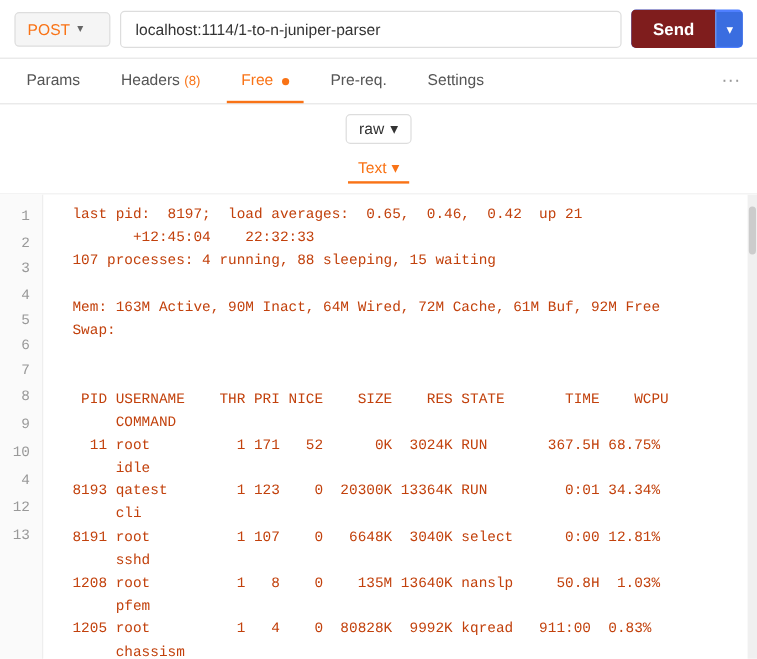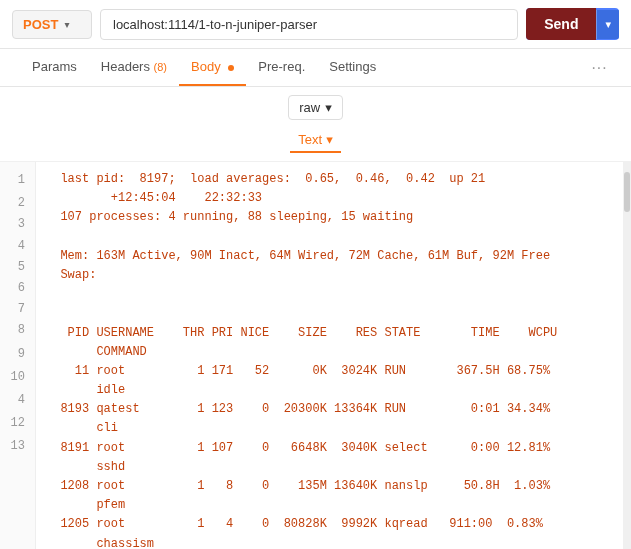--- a/index.html
+++ b/index.html
@@ -26,21 +26,21 @@
       background: #f5f5f5;
       border: 1px solid #ddd;
       border-radius: 4px;
       padding: 6px 10px;
       gap: 6px;
       cursor: pointer;
       min-width: 80px;
     }
     .method-label {
       color: #f97316;
-      font-weight: 700;
+      font-weight: 400;
       font-size: 13px;
     }
     .chevron-down {
       font-size: 10px;
       color: #666;
     }
     .url-input {
       flex: 1;
       border: 1px solid #ddd;
       border-radius: 4px;
@@ -72,23 +72,23 @@
       padding: 8px 8px;
       font-size: 11px;
       cursor: pointer;
       border-left: 1px solid rgba(255,255,255,0.3);
     }
 
     
     .nav-tabs {
       display: flex;
       align-items: center;
-      padding: 0 20px;
+      padding: 0 10px;
       border-bottom: 1px solid #e5e5e5;
-      gap: 0;
+      gap: 10px;
     }
     .nav-tab {
       padding: 10px 12px;
       font-size: 13px;
       color: #555;
       cursor: pointer;
       border-bottom: 2px solid transparent;
       white-space: nowrap;
     }
     .nav-tab.active {
@@ -205,21 +205,21 @@
 </div>
 
 <div class="nav-tabs">
   <div class="nav-tab">
     <span>Params</span>
   </div>
   <div class="nav-tab">
     <span>Headers</span>&nbsp;<span class="badge">(8)</span>
   </div>
   <div class="nav-tab active">
-    <span>Body</span>
+    <span>Free</span>
     <span style="display:inline-block;width:6px;height:6px;background:#f97316;border-radius:50%;margin-left:4px;vertical-align:middle;"></span>
   </div>
   <div class="nav-tab">
     <span>Pre-req.</span>
   </div>
   <div class="nav-tab">
     <span>Settings</span>
   </div>
   <div class="nav-more">···</div>
 </div>

